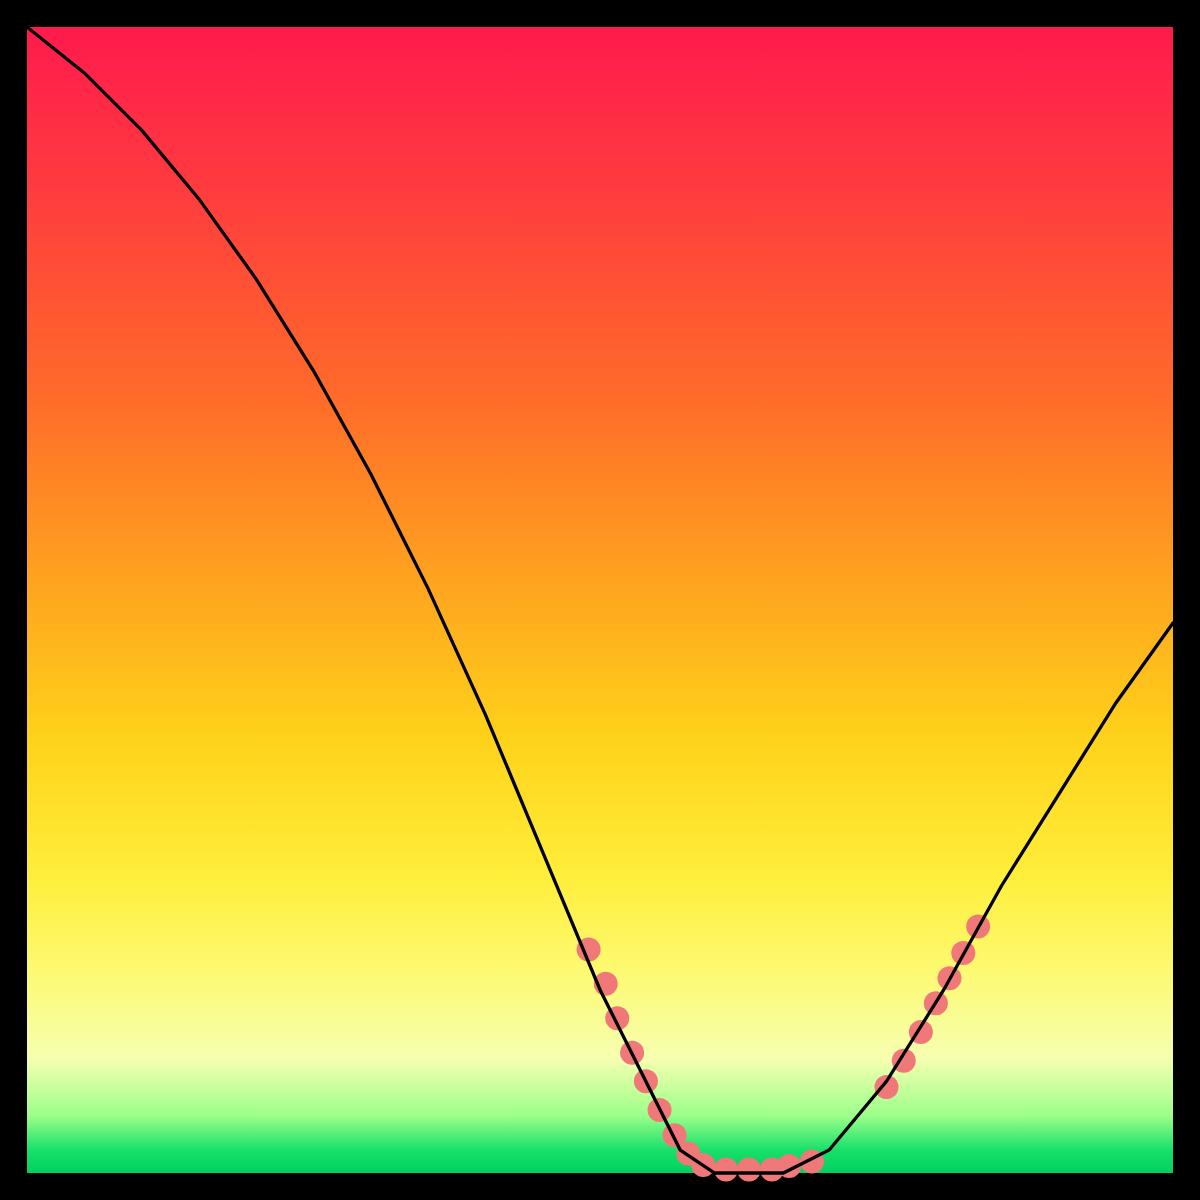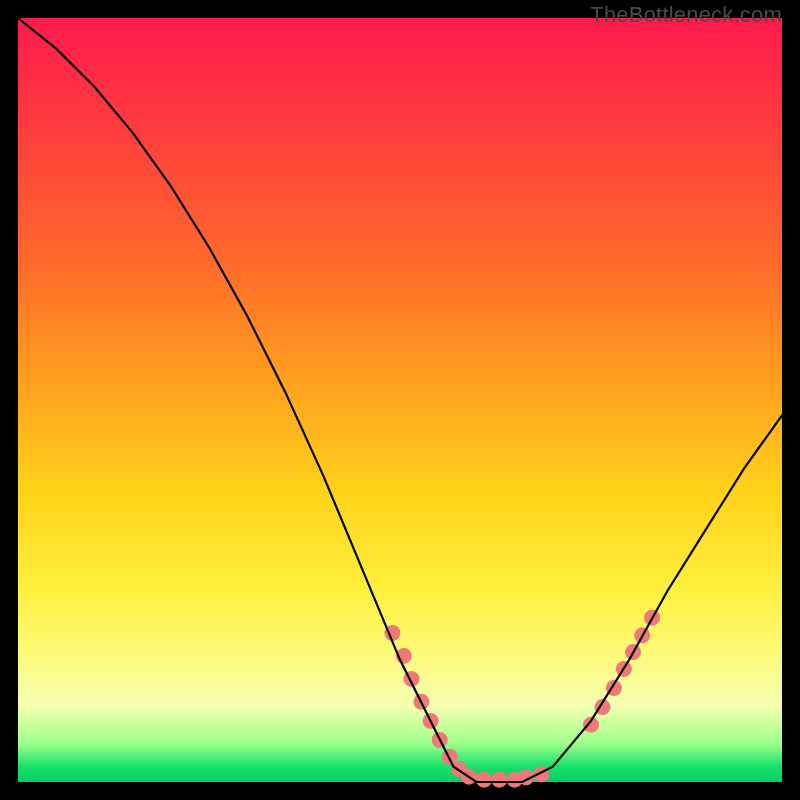--- a/index.html
+++ b/index.html
@@ -82,14 +82,13 @@
           <circle cx="584.5" cy="689.1" r="8" fill="#f07878"></circle>
           <circle cx="595.9" cy="670.0" r="8" fill="#f07878"></circle>
           <circle cx="605.9" cy="650.9" r="8" fill="#f07878"></circle>
           <circle cx="615.0" cy="634.1" r="8" fill="#f07878"></circle>
           <circle cx="624.2" cy="617.3" r="8" fill="#f07878"></circle>
           <circle cx="634.1" cy="599.7" r="8" fill="#f07878"></circle>
         </g>
       <path fill="none" stroke="#000000" stroke-width="2.2" stroke-linecap="round" d="M0.0 0.0 L38.2 30.6 L76.4 68.8 L114.6 114.6 L152.8 168.1 L191.0 229.2 L229.2 298.0 L267.4 374.4 L305.6 458.4 L343.8 550.1 L382.0 641.8 L420.2 718.2 L435.5 748.7 L458.4 764.0 L481.3 764.0 L504.2 764.0 L534.8 748.7 L573.0 702.9 L611.2 641.8 L649.4 573.0 L687.6 511.9 L725.8 450.8 L764.0 397.3"></path>
     </svg>
   </div>
-  <div class="watermark">TheBottleneck.com</div>
 </div>
 
 </body></html>

